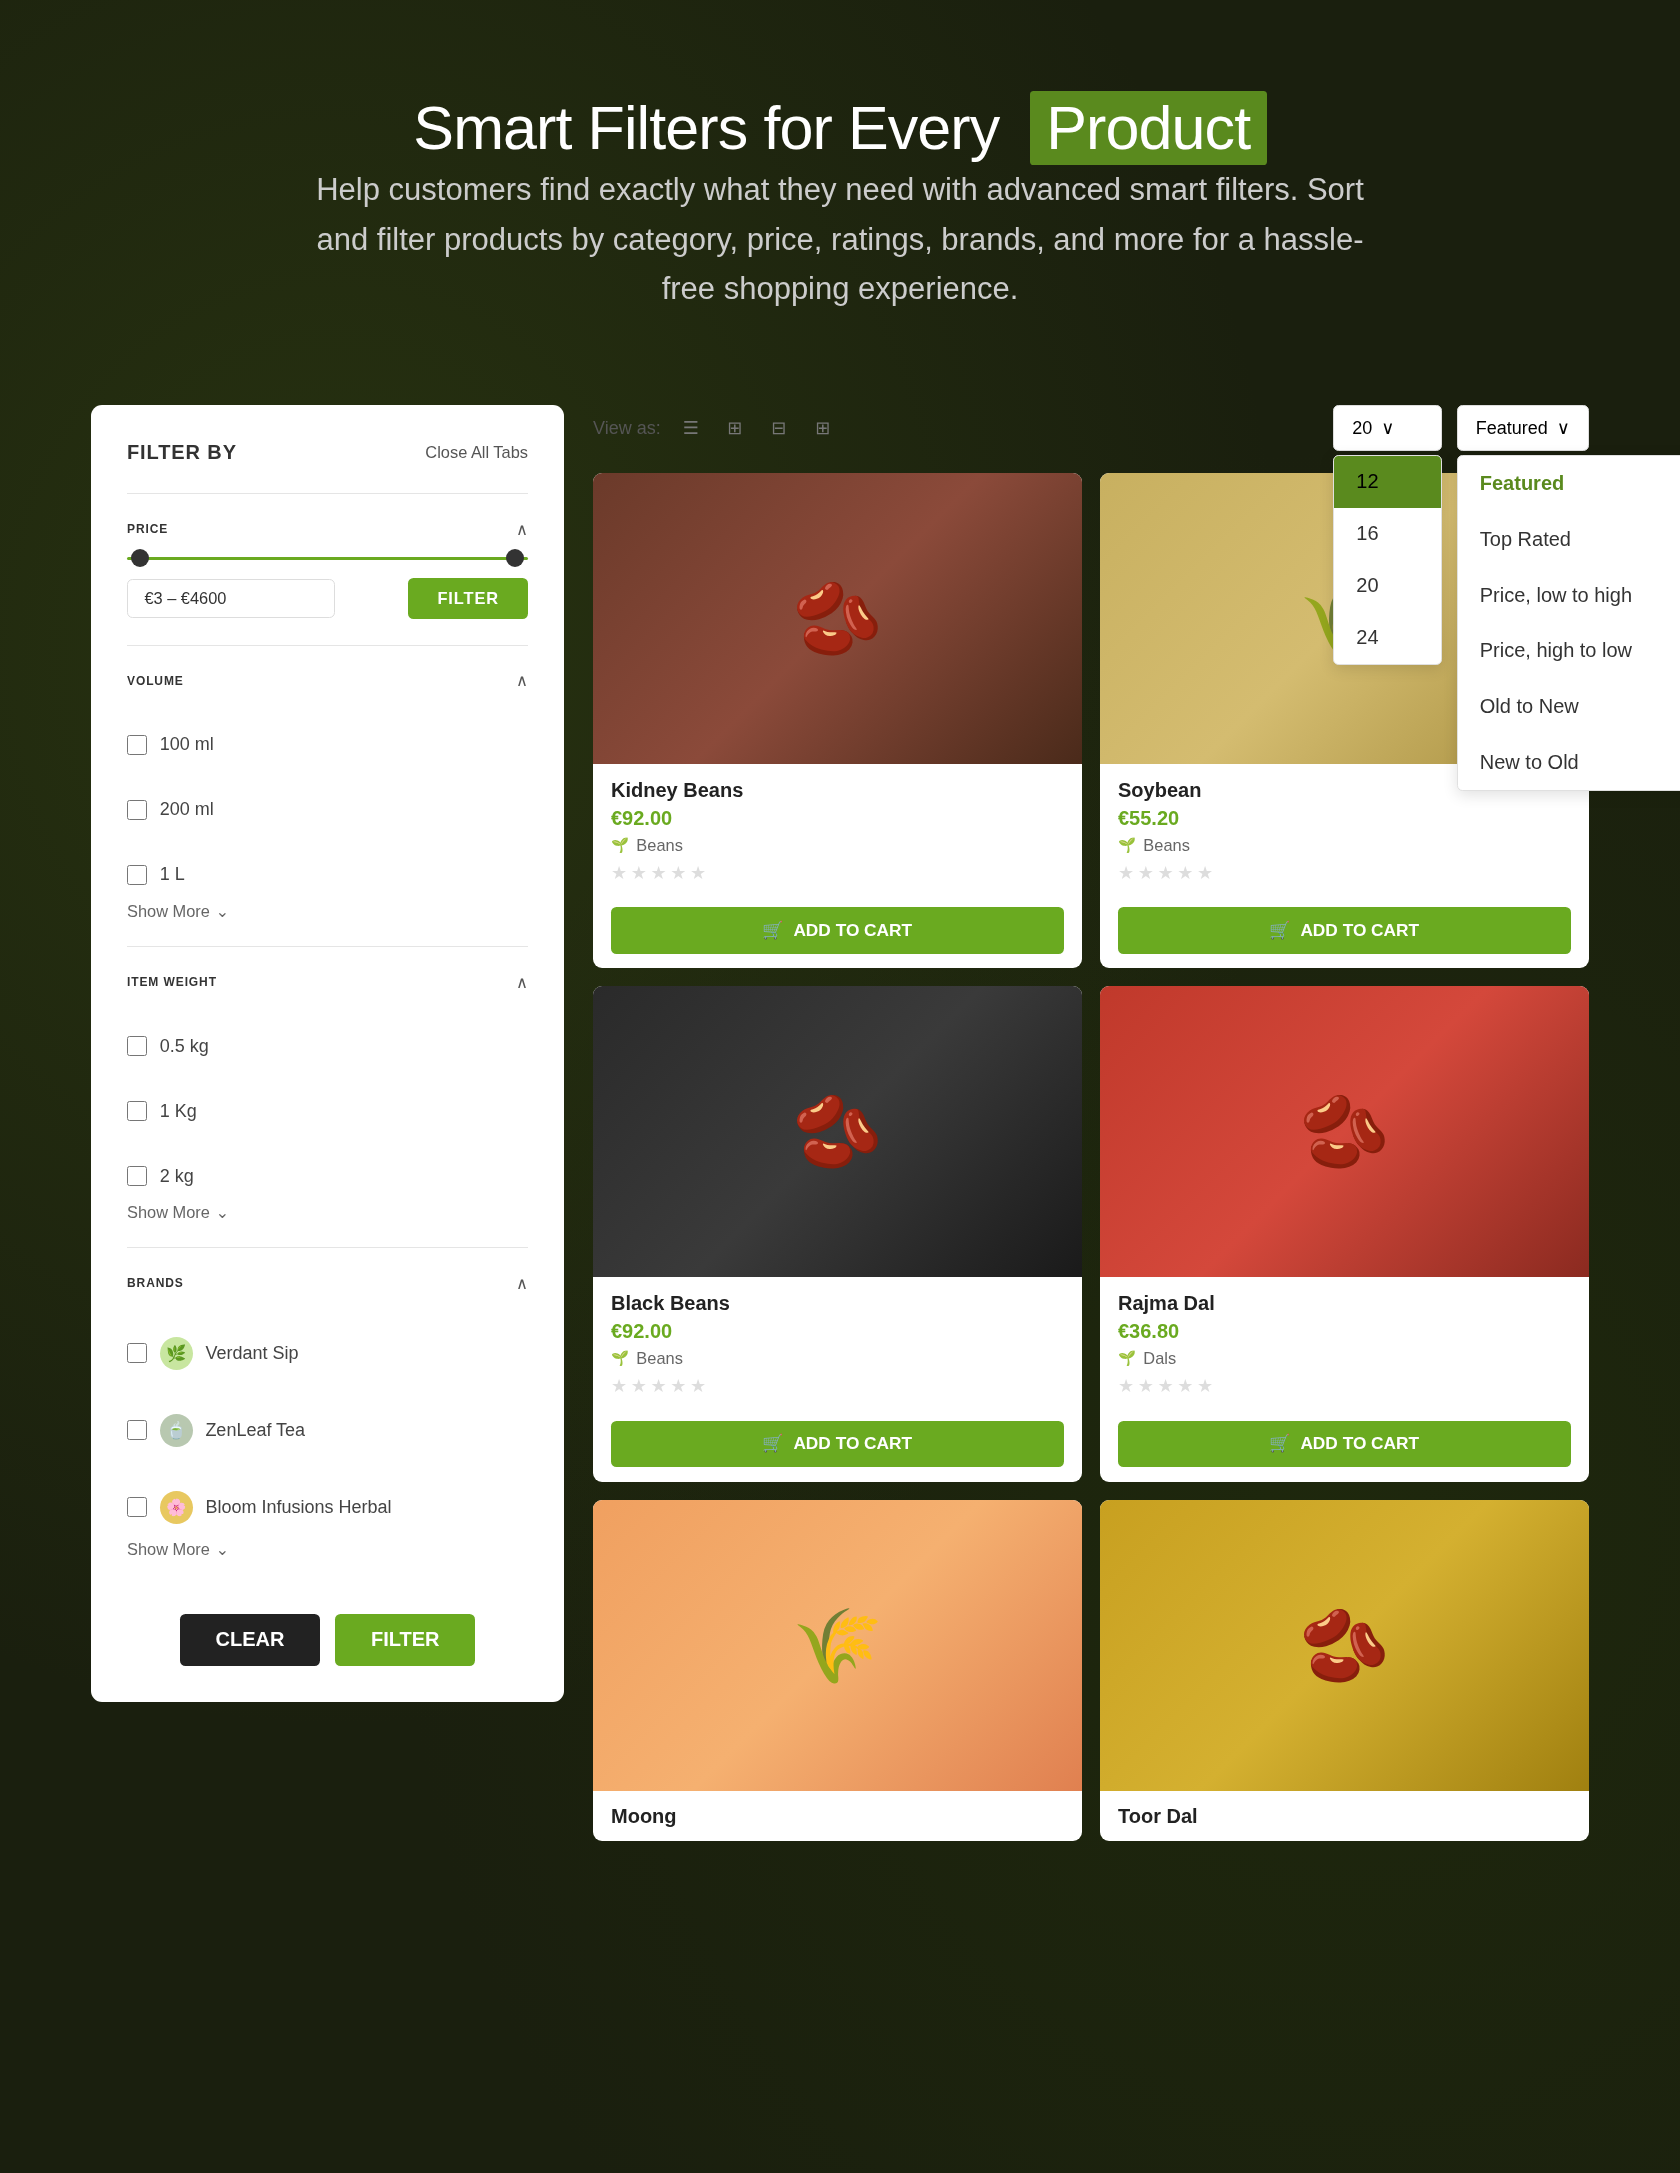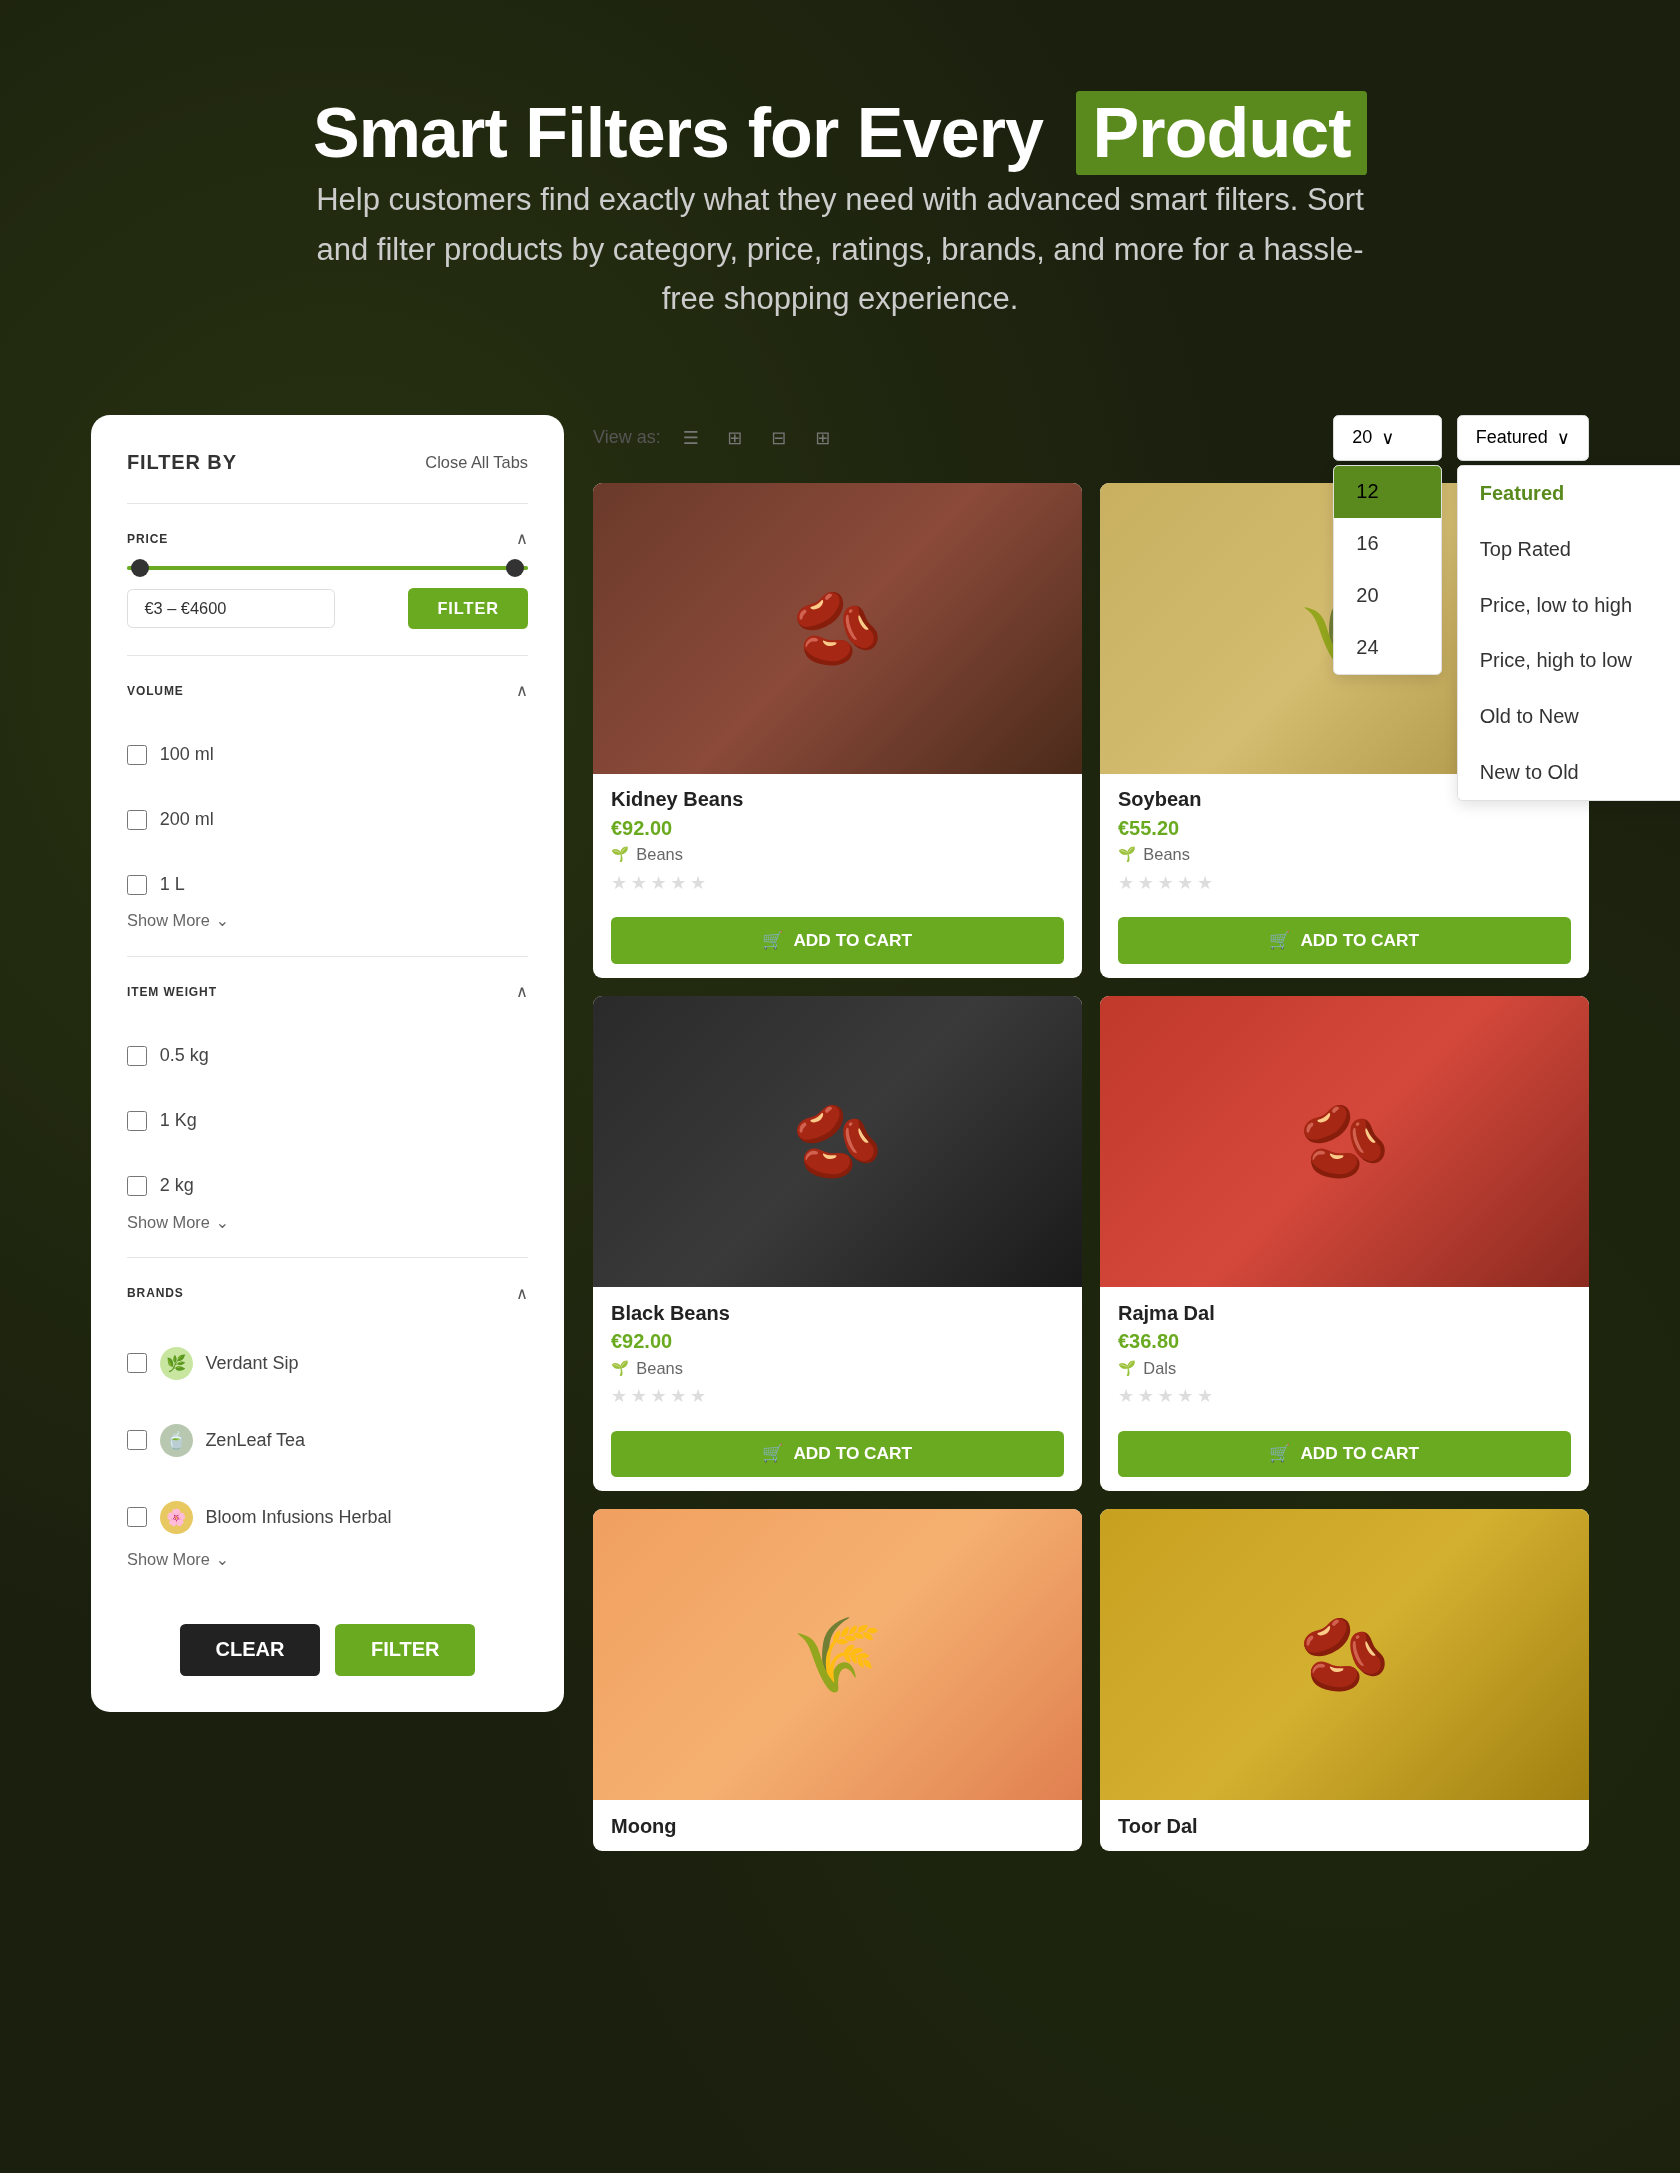--- a/index.html
+++ b/index.html
@@ -30,22 +30,22 @@
       padding: 55px 36px 73px;
     }
 
     
     .header-section {
       text-align: center;
       padding: 36px 182px 55px;
     }
 
     .main-title {
-      font-size: 70px;
-      font-weight: 700;
+      font-size: 61px;
+      font-weight: 400;
       color: #ffffff;
       line-height: 1.1;
       letter-spacing: -0.9px;
     }
 
     .title-accent {
       display: inline-block;
       background: #5a8a1e;
       color: #ffffff;
       padding: 3.6px 16.4px;
@@ -68,21 +68,21 @@
       margin-top: 36px;
       position: relative;
       padding: 0 55px;
     }
 
     
     .filter-panel {
       width: 473px;
       flex-shrink: 0;
       background: #ffffff;
-      border-radius: 19px;
+      border-radius: 11px;
       padding: 36px;
       height: fit-content;
       position: relative;
     }
 
     .filter-header {
       display: flex;
       justify-content: space-between;
       align-items: center;
       margin-bottom: 29px;

